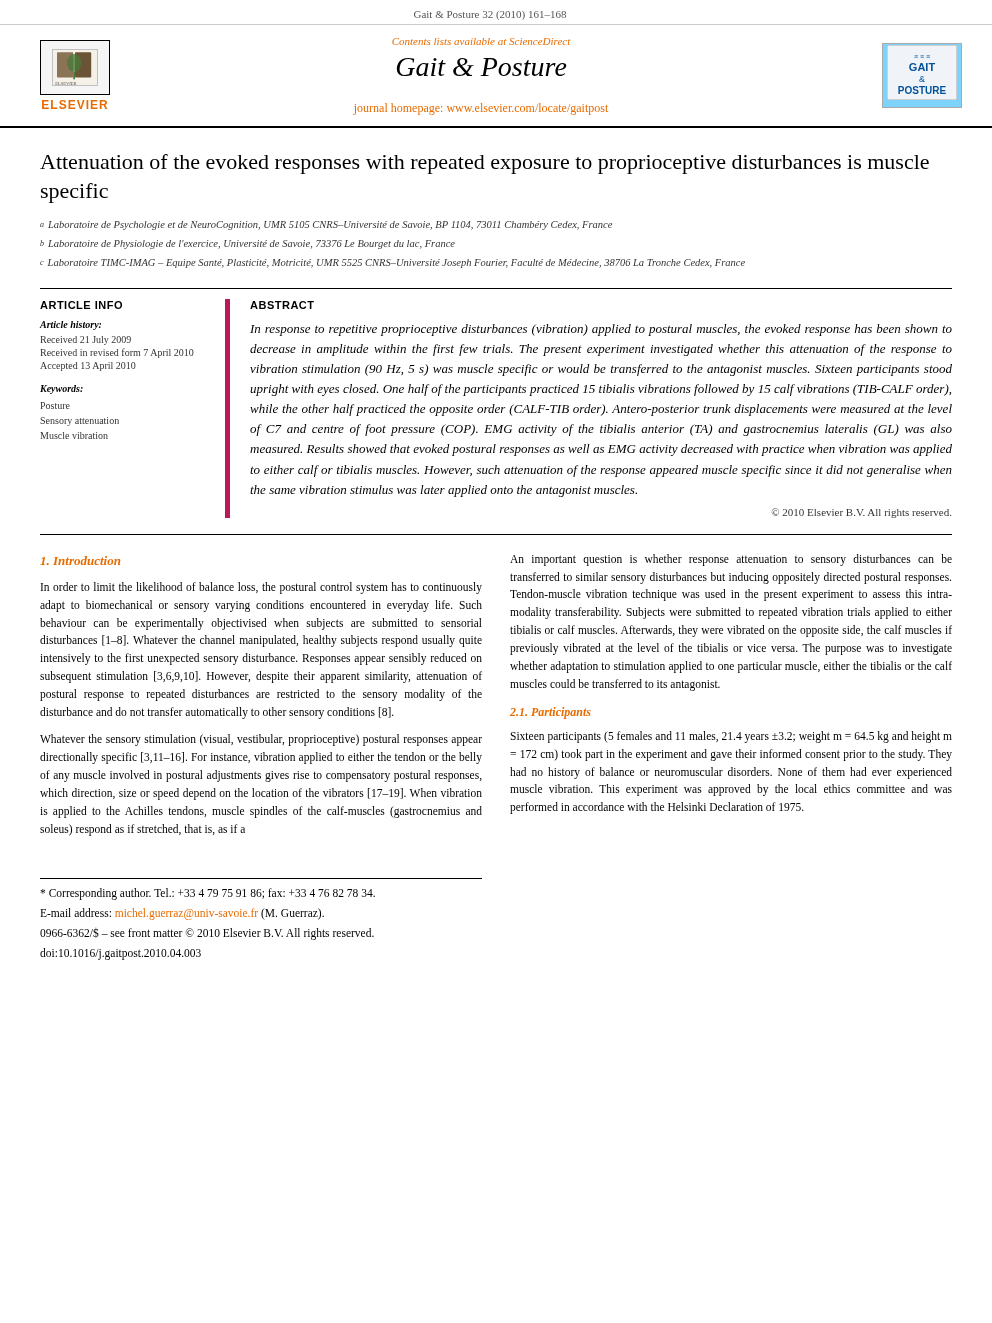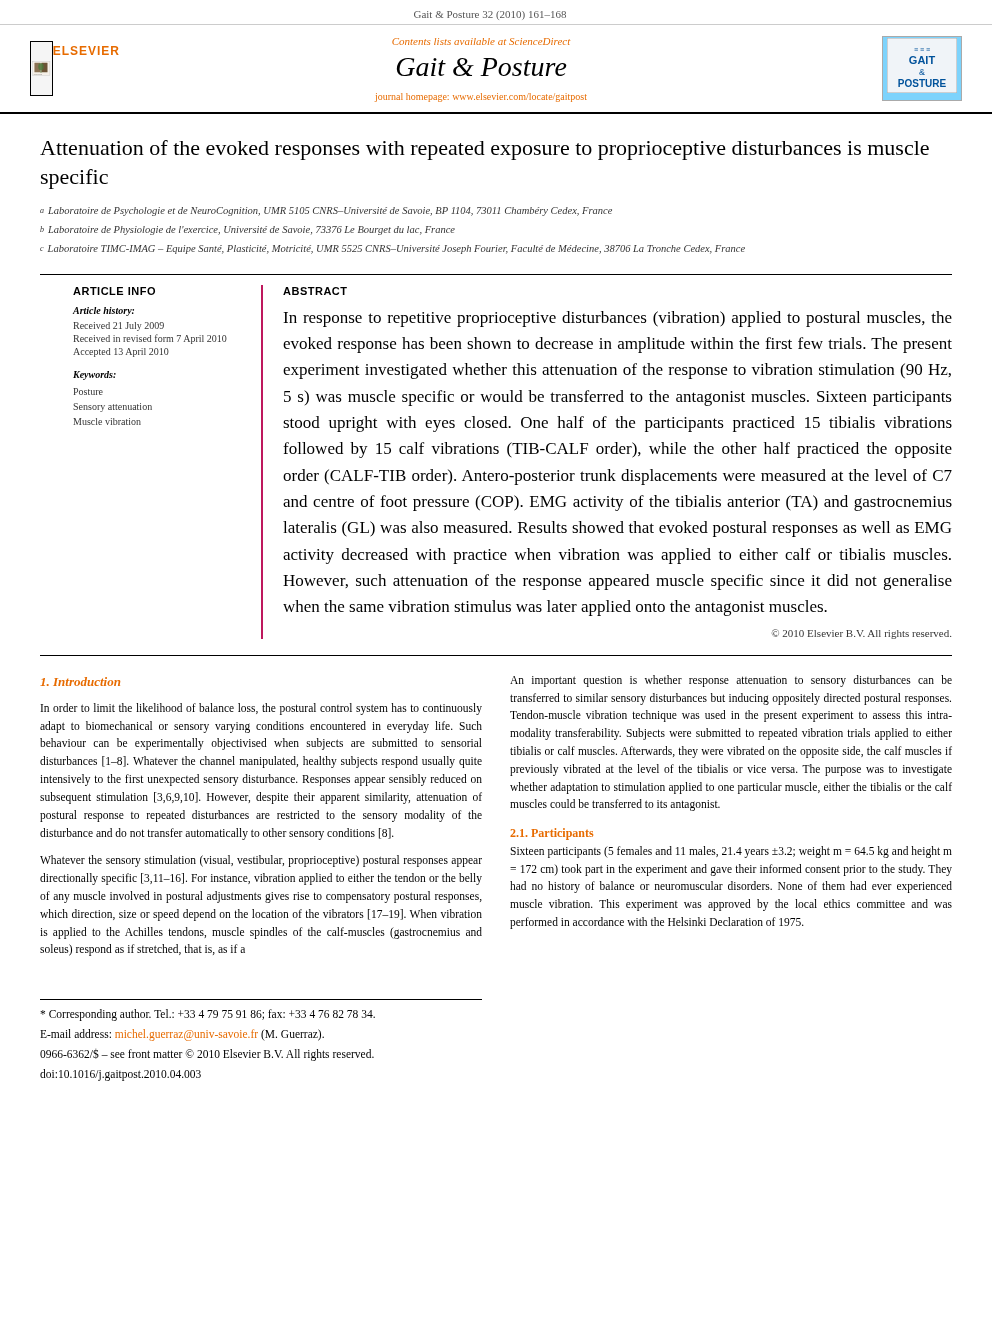--- a/index.html
+++ b/index.html
@@ -47,32 +47,32 @@
       font-style: italic;
     }
     .journal-title {
       font-size: 28px;
       font-weight: normal;
       font-style: italic;
       color: #000;
       font-family: 'Times New Roman', serif;
     }
     .journal-homepage {
-      font-size: 10px;
-      color: #333;
-      margin-top: 8px;
+      font-size: 12px;
+      color: #333;
+      margin-top: 18px;
     }
     .journal-homepage span {
       color: #e76b00;
     }
     .elsevier-logo {
       width: 90px;
       display: flex;
-      flex-direction: row;
-      align-items: flex-start;
+      flex-direction: column;
+      align-items: center;
     }
     .elsevier-logo .logo-graphic {
       width: 70px;
       height: 55px;
       border: 1.5px solid #000;
       display: flex;
       align-items: center;
       justify-content: center;
       font-size: 9px;
       color: #555;
@@ -144,23 +144,22 @@
     .info-abstract-row {
       display: flex;
       gap: 20px;
       border-top: 1.5px solid #000;
       padding-top: 10px;
       margin-bottom: 16px;
     }
     .article-info {
       width: 190px;
       flex-shrink: 0;
-      border-right: 2px solid #be185d;
+      border-right: 5px solid #be185d;
       padding-right: 26px;
-      margin-left: 33px;
     }
     .article-info h3 {
       font-size: 11px;
       font-weight: bold;
       text-transform: uppercase;
       letter-spacing: 0.5px;
       margin-bottom: 8px;
       color: #000;
       font-family: Arial, sans-serif;
     }
@@ -188,24 +187,25 @@
     .abstract-section h3 {
       font-size: 11px;
       font-weight: bold;
       text-transform: uppercase;
       letter-spacing: 0.5px;
       margin-bottom: 8px;
       color: #000;
       font-family: Arial, sans-serif;
     }
     .abstract-text {
-      font-size: 17px;
+      font-size: 13px;
       line-height: 1.55;
       color: #000;
       text-align: justify;
+      font-style: italic;
     }
     .abstract-copyright {
       font-size: 11px;
       color: #333;
       margin-top: 6px;
       text-align: right;
     }
     
     .section-divider {
       border: none;
@@ -228,20 +228,22 @@
       font-size: 13px;
       font-weight: bold;
       color: #e76b00;
       margin-bottom: 8px;
       font-style: italic;
     }
     .section-heading-2 {
       font-size: 12px;
       font-weight: bold;
       color: #e76b00;
+      margin-bottom: 6px;
+      font-style: italic;
     }
     .body-para {
       margin-bottom: 10px;
       text-indent: 0;
     }
     .footnote-line {
       margin-bottom: 2px;
     }
     
     .tree-svg {

